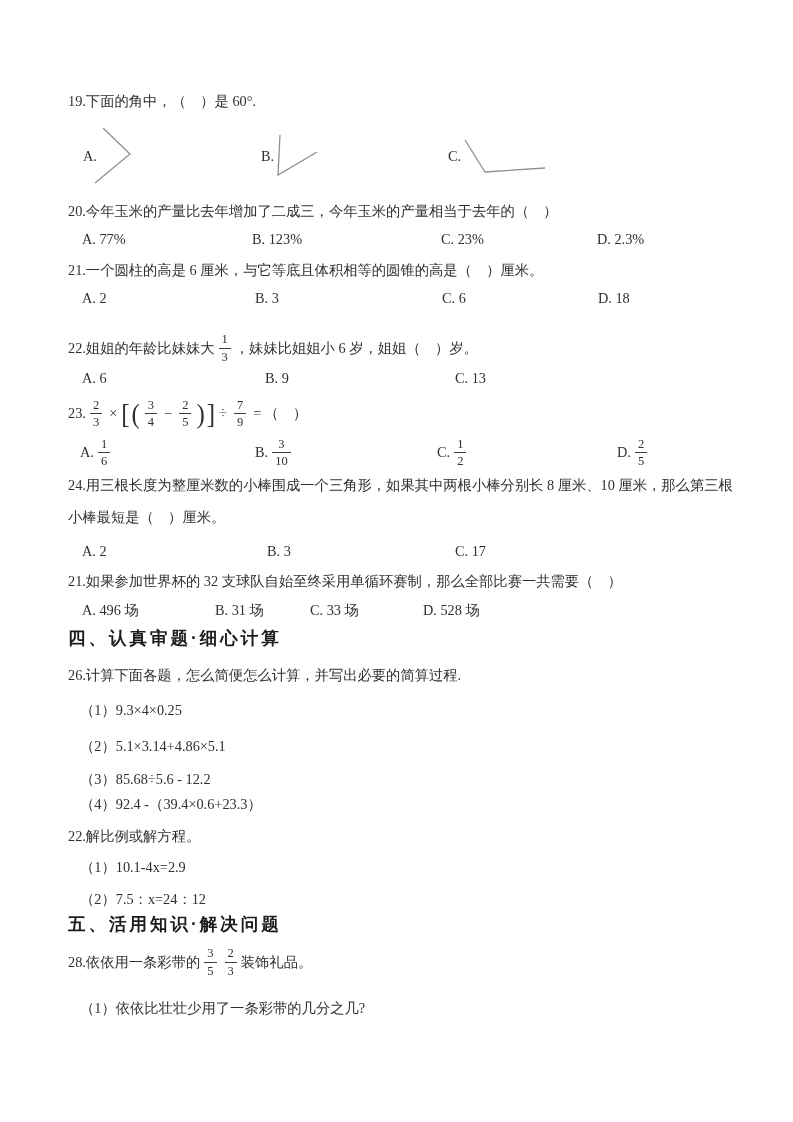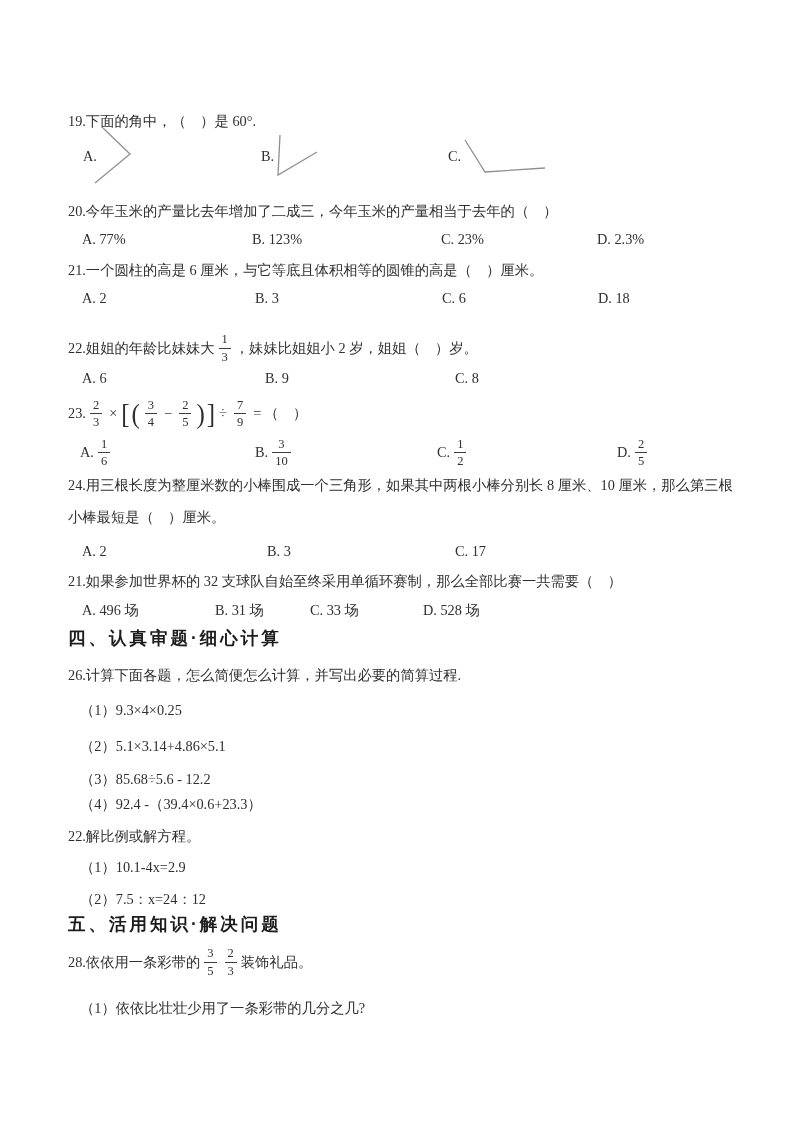--- a/index.html
+++ b/index.html
@@ -27,21 +27,21 @@
   .bigb { font-size: 25px; line-height: 1; display: inline-block;
           transform: scaleY(1.12); margin: 0 1px; font-weight: 400; }
   .op { margin: 0 3px; }
   .angle-label { font-size: 14.3px; }
   svg.angle { position: absolute; overflow: visible; }
   svg.angle polyline { fill: none; stroke: #8f8f8f; stroke-width: 1.3; }
 </style>
 </head>
 <body>
 
-<div class="abs qtext" style="top:112px">19.下面的角中，（　）是 60°.</div>
+<div class="abs qtext" style="top:92px">19.下面的角中，（　）是 60°.</div>
 
 <div class="abs angle-label" style="left:83px; top:148px">A.</div>
 <svg class="angle" style="left:93px; top:124px" width="42" height="64">
   <polyline points="10,4 37,30 2,59"></polyline>
 </svg>
 
 <div class="abs angle-label" style="left:261px; top:148px">B.</div>
 <svg class="angle" style="left:272px; top:131px" width="52" height="48">
   <polyline points="8,4 6,44 45,21"></polyline>
 </svg>
@@ -66,26 +66,26 @@
   <span class="opt" style="left:442px">C. 6</span>
   <span class="opt" style="left:598px">D. 18</span>
 </div>
 
 <div class="abs qtext flexrow" style="top:328px; height:40px">
   <span>22.姐姐的年龄比妹妹大</span>
   <span class="frac">
     <span class="fn">1</span>
     <span class="fd">3</span>
   </span>
-  <span>，妹妹比姐姐小 2 岁，姐姐（　）岁。</span>
+  <span>，妹妹比姐姐小 6 岁，姐姐（　）岁。</span>
 </div>
 <div class="optrow" style="top:370px">
   <span class="opt" style="left:82px">A. 6</span>
   <span class="opt" style="left:265px">B. 9</span>
-  <span class="opt" style="left:455px">C. 8</span>
+  <span class="opt" style="left:455px">C. 13</span>
 </div>
 
 <div class="abs qtext flexrow" style="top:395px; height:37px">
   <span>23.</span>
   <span class="frac">
     <span class="fn">2</span>
     <span class="fd">3</span>
   </span>
   <span class="op">×</span>
   <span class="bigb">[</span>

